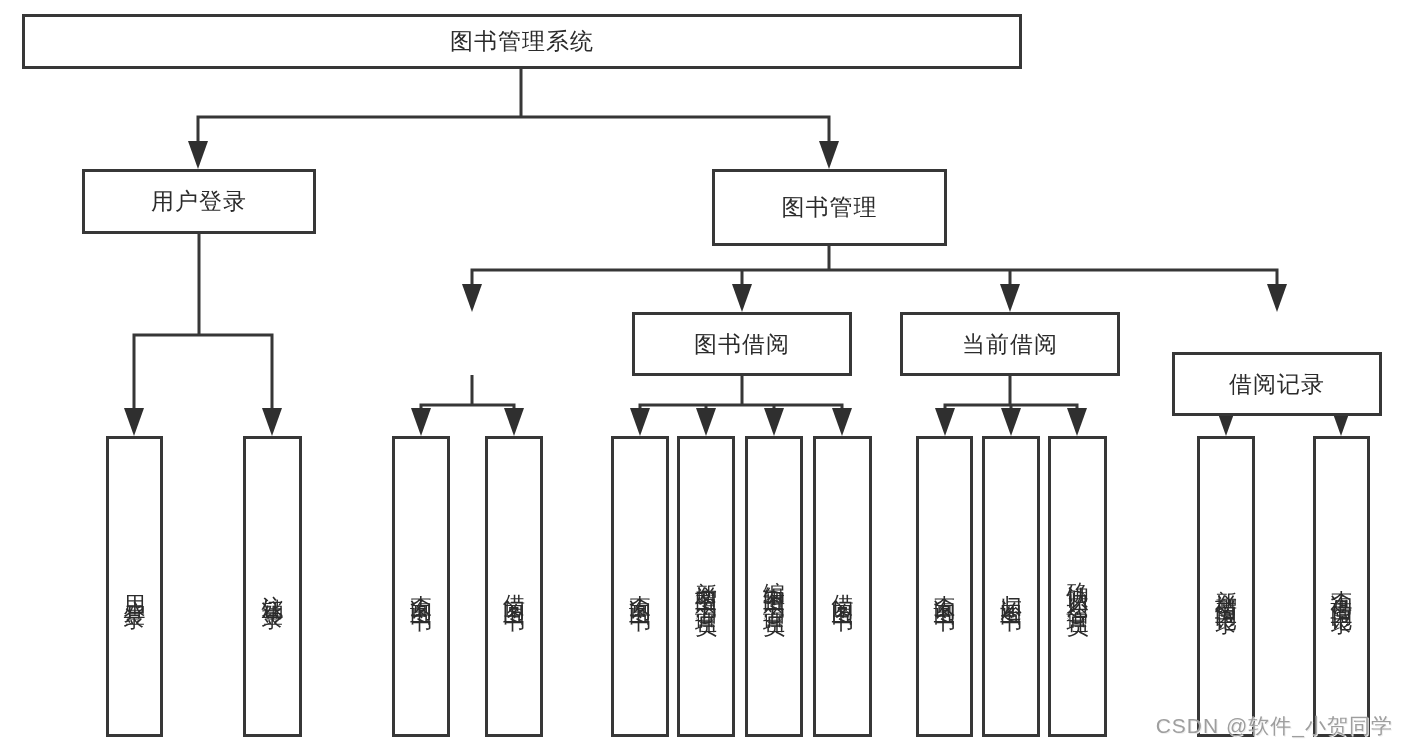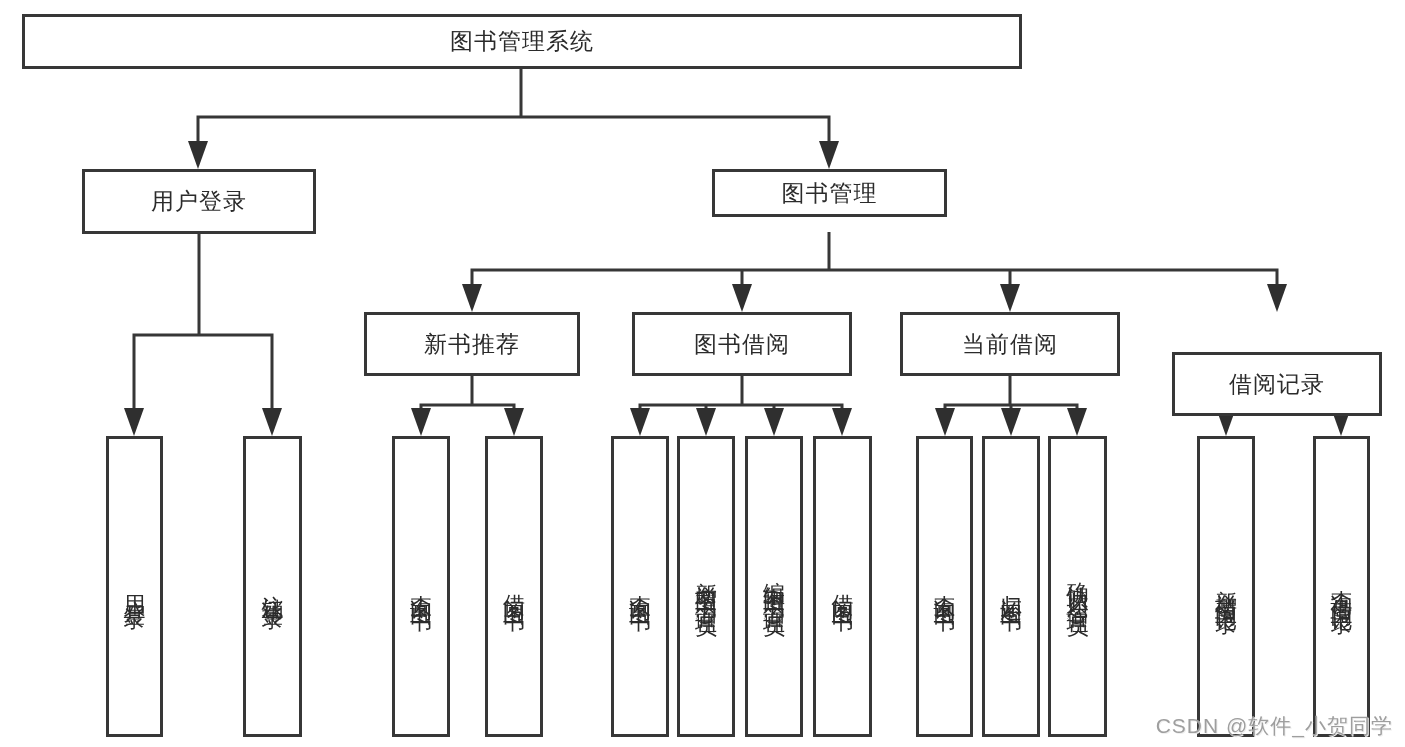--- a/index.html
+++ b/index.html
@@ -38,21 +38,21 @@
     letter-spacing: 5px;
     line-height: 1;
     white-space: nowrap;
     top: 436px;
     height: 301px;
   }
   
   .n-root   { left: 22px;  top: 14px;  width: 1000px; height: 55px; }
   
   .n-login  { left: 82px;  top: 169px; width: 234px; height: 65px; }
-  .n-mgmt   { left: 712px; top: 169px; width: 235px; height: 48px; }
+  .n-mgmt   { left: 712px; top: 169px; width: 235px; height: 77px; }
   
   .n-newbook { left: 364px;  top: 312px; width: 216px; height: 64px; }
   .n-borrow  { left: 632px;  top: 312px; width: 220px; height: 64px; }
   .n-current { left: 900px;  top: 312px; width: 220px; height: 64px; }
   .n-records { left: 1172px; top: 312px; width: 210px; height: 64px; margin-top: 40px; }
   
   .g1c1 { left: 106px;  width: 57px; }
   .g1c2 { left: 243px;  width: 59px; }
   .g2c1 { left: 392px;  width: 58px; }
   .g2c2 { left: 485px;  width: 58px; }
@@ -122,21 +122,20 @@
       <polygon points="1216,408 1236,408 1226,436"></polygon>
       <polygon points="1331,408 1351,408 1341,436"></polygon>
     </g>
   </svg>
 
   <div class="box hbox n-root">图书管理系统</div>
 
   <div class="box hbox n-login">用户登录</div>
   <div class="box hbox n-mgmt">图书管理</div>
 
-  <div class="box hbox n-newbook">新书推荐</div>
   <div class="box hbox n-borrow">图书借阅</div>
   <div class="box hbox n-current">当前借阅</div>
   <div class="box hbox n-records">借阅记录</div>
 
   <div class="box vbox g1c1">用户登录</div>
   <div class="box vbox g1c2">注销登录</div>
 
   <div class="box vbox g2c1">查询图书</div>
   <div class="box vbox g2c2">借阅图书</div>
 

